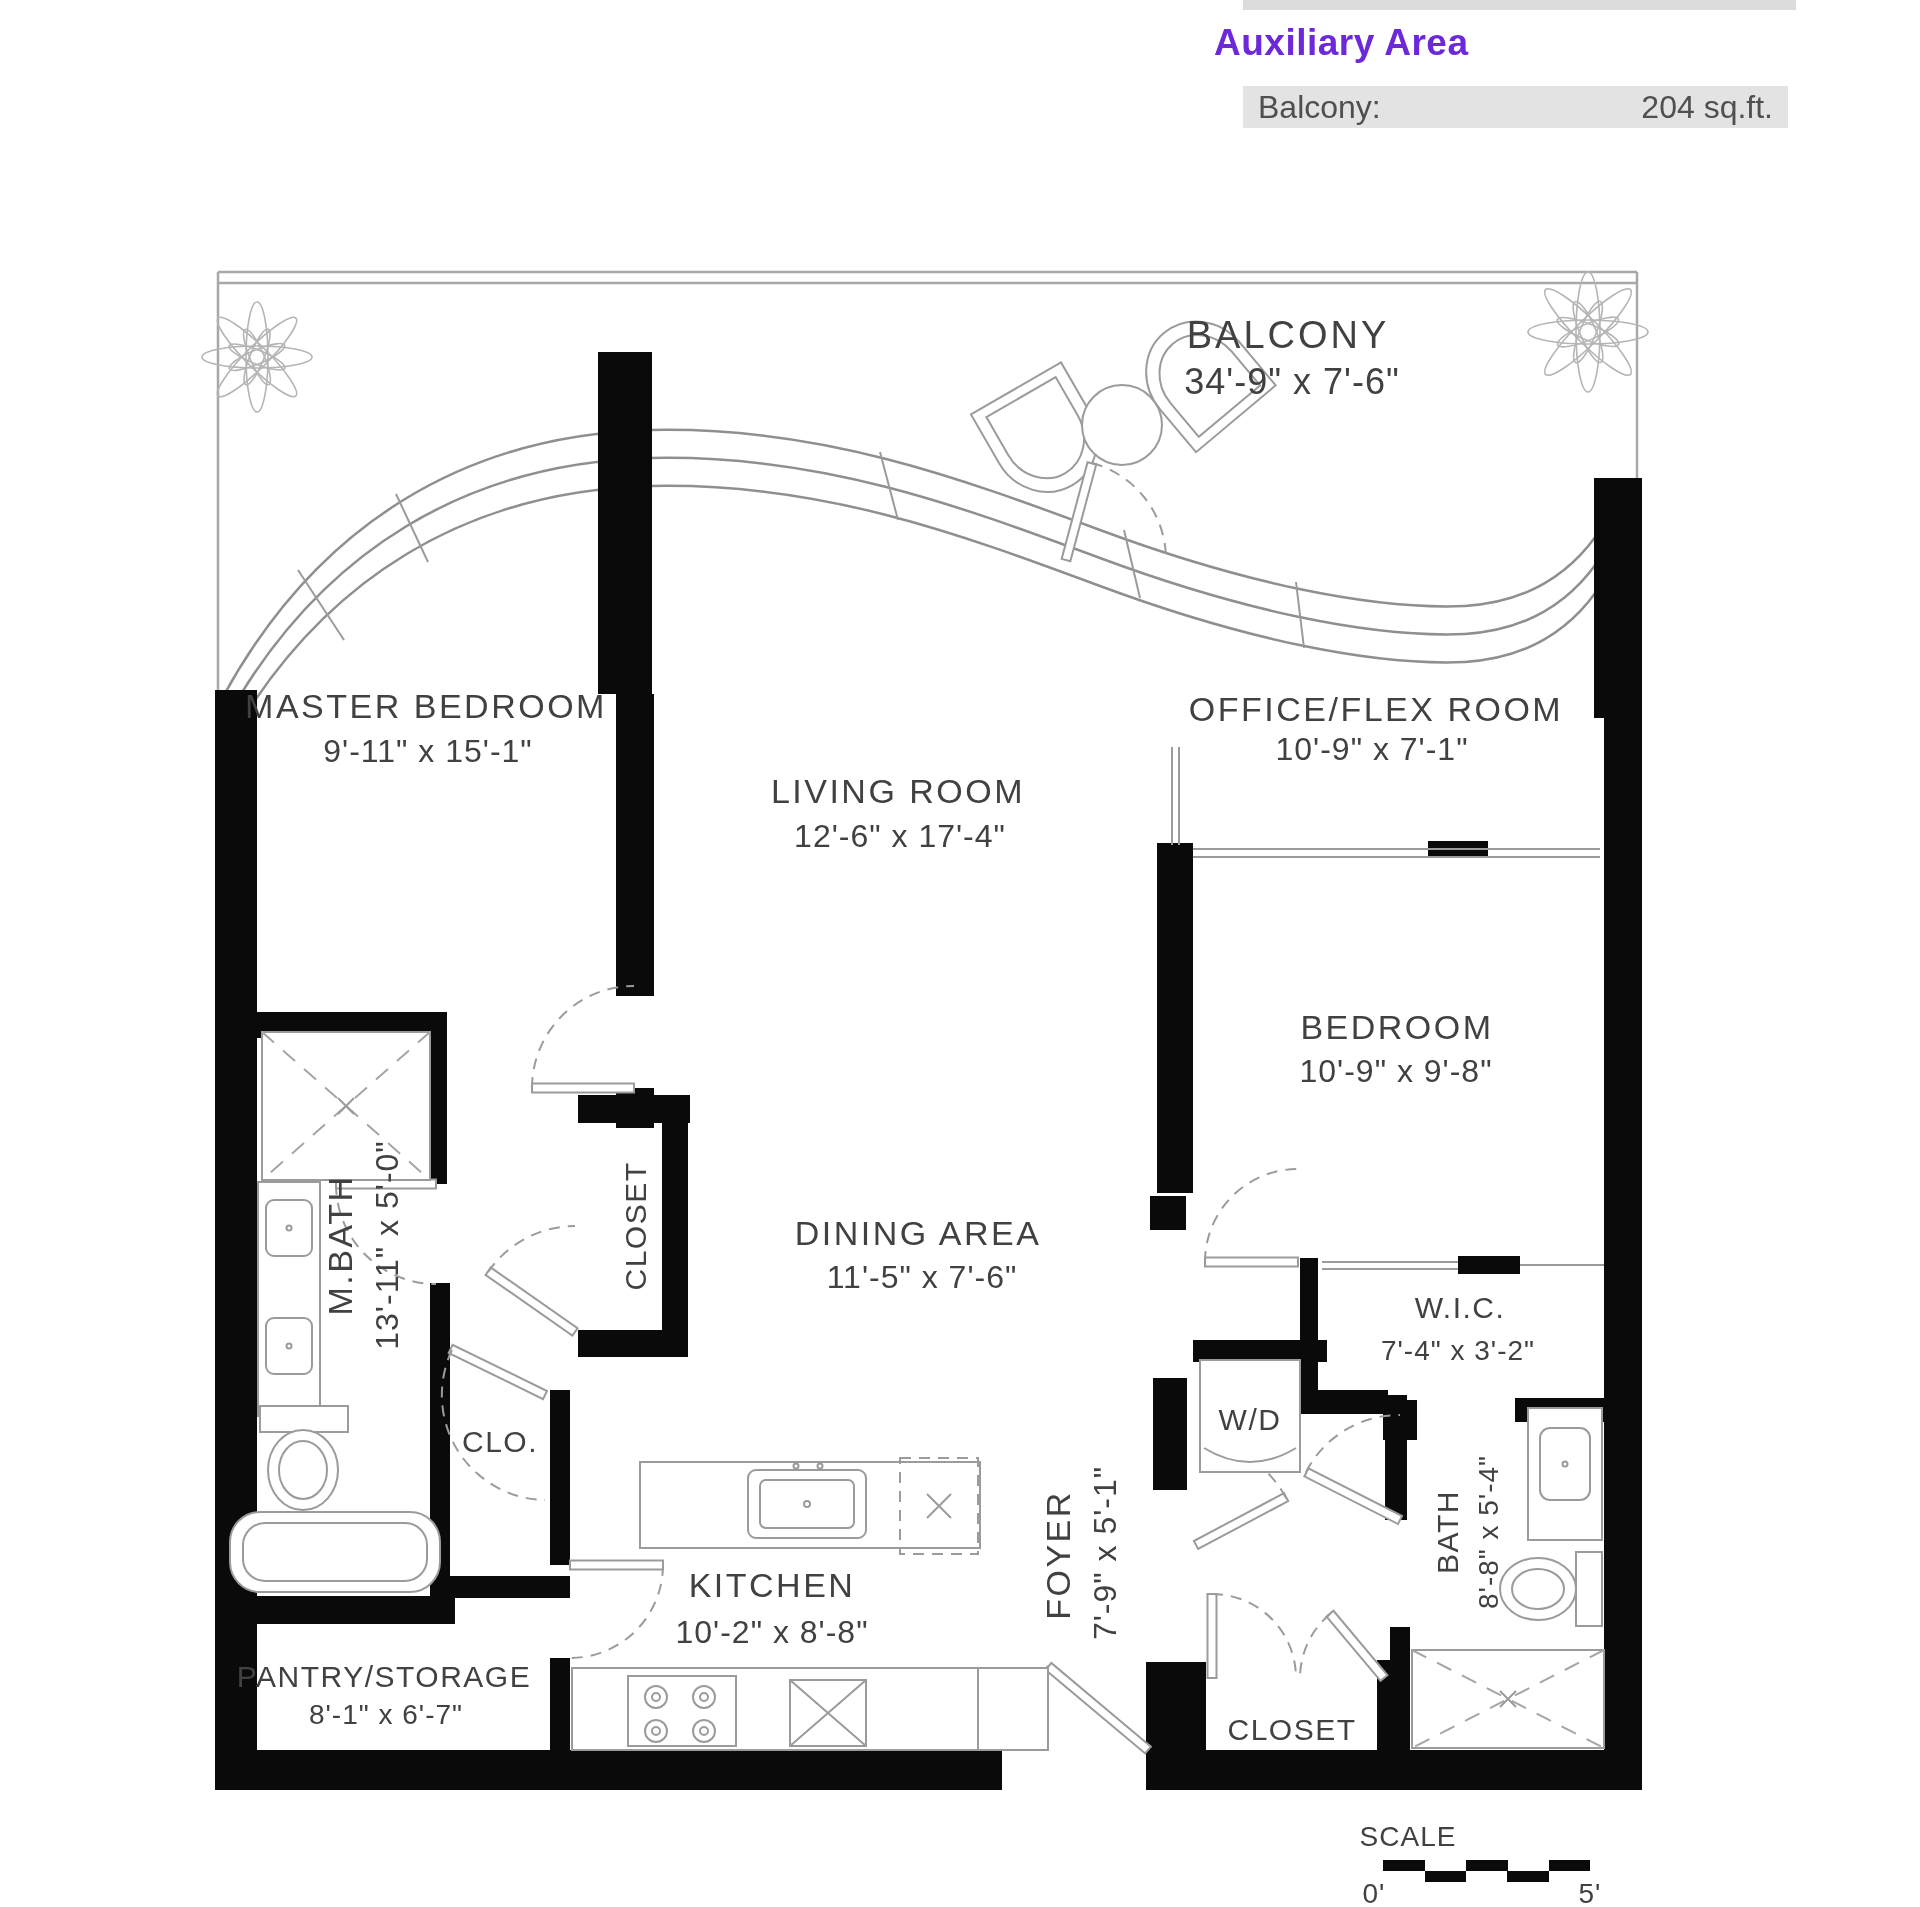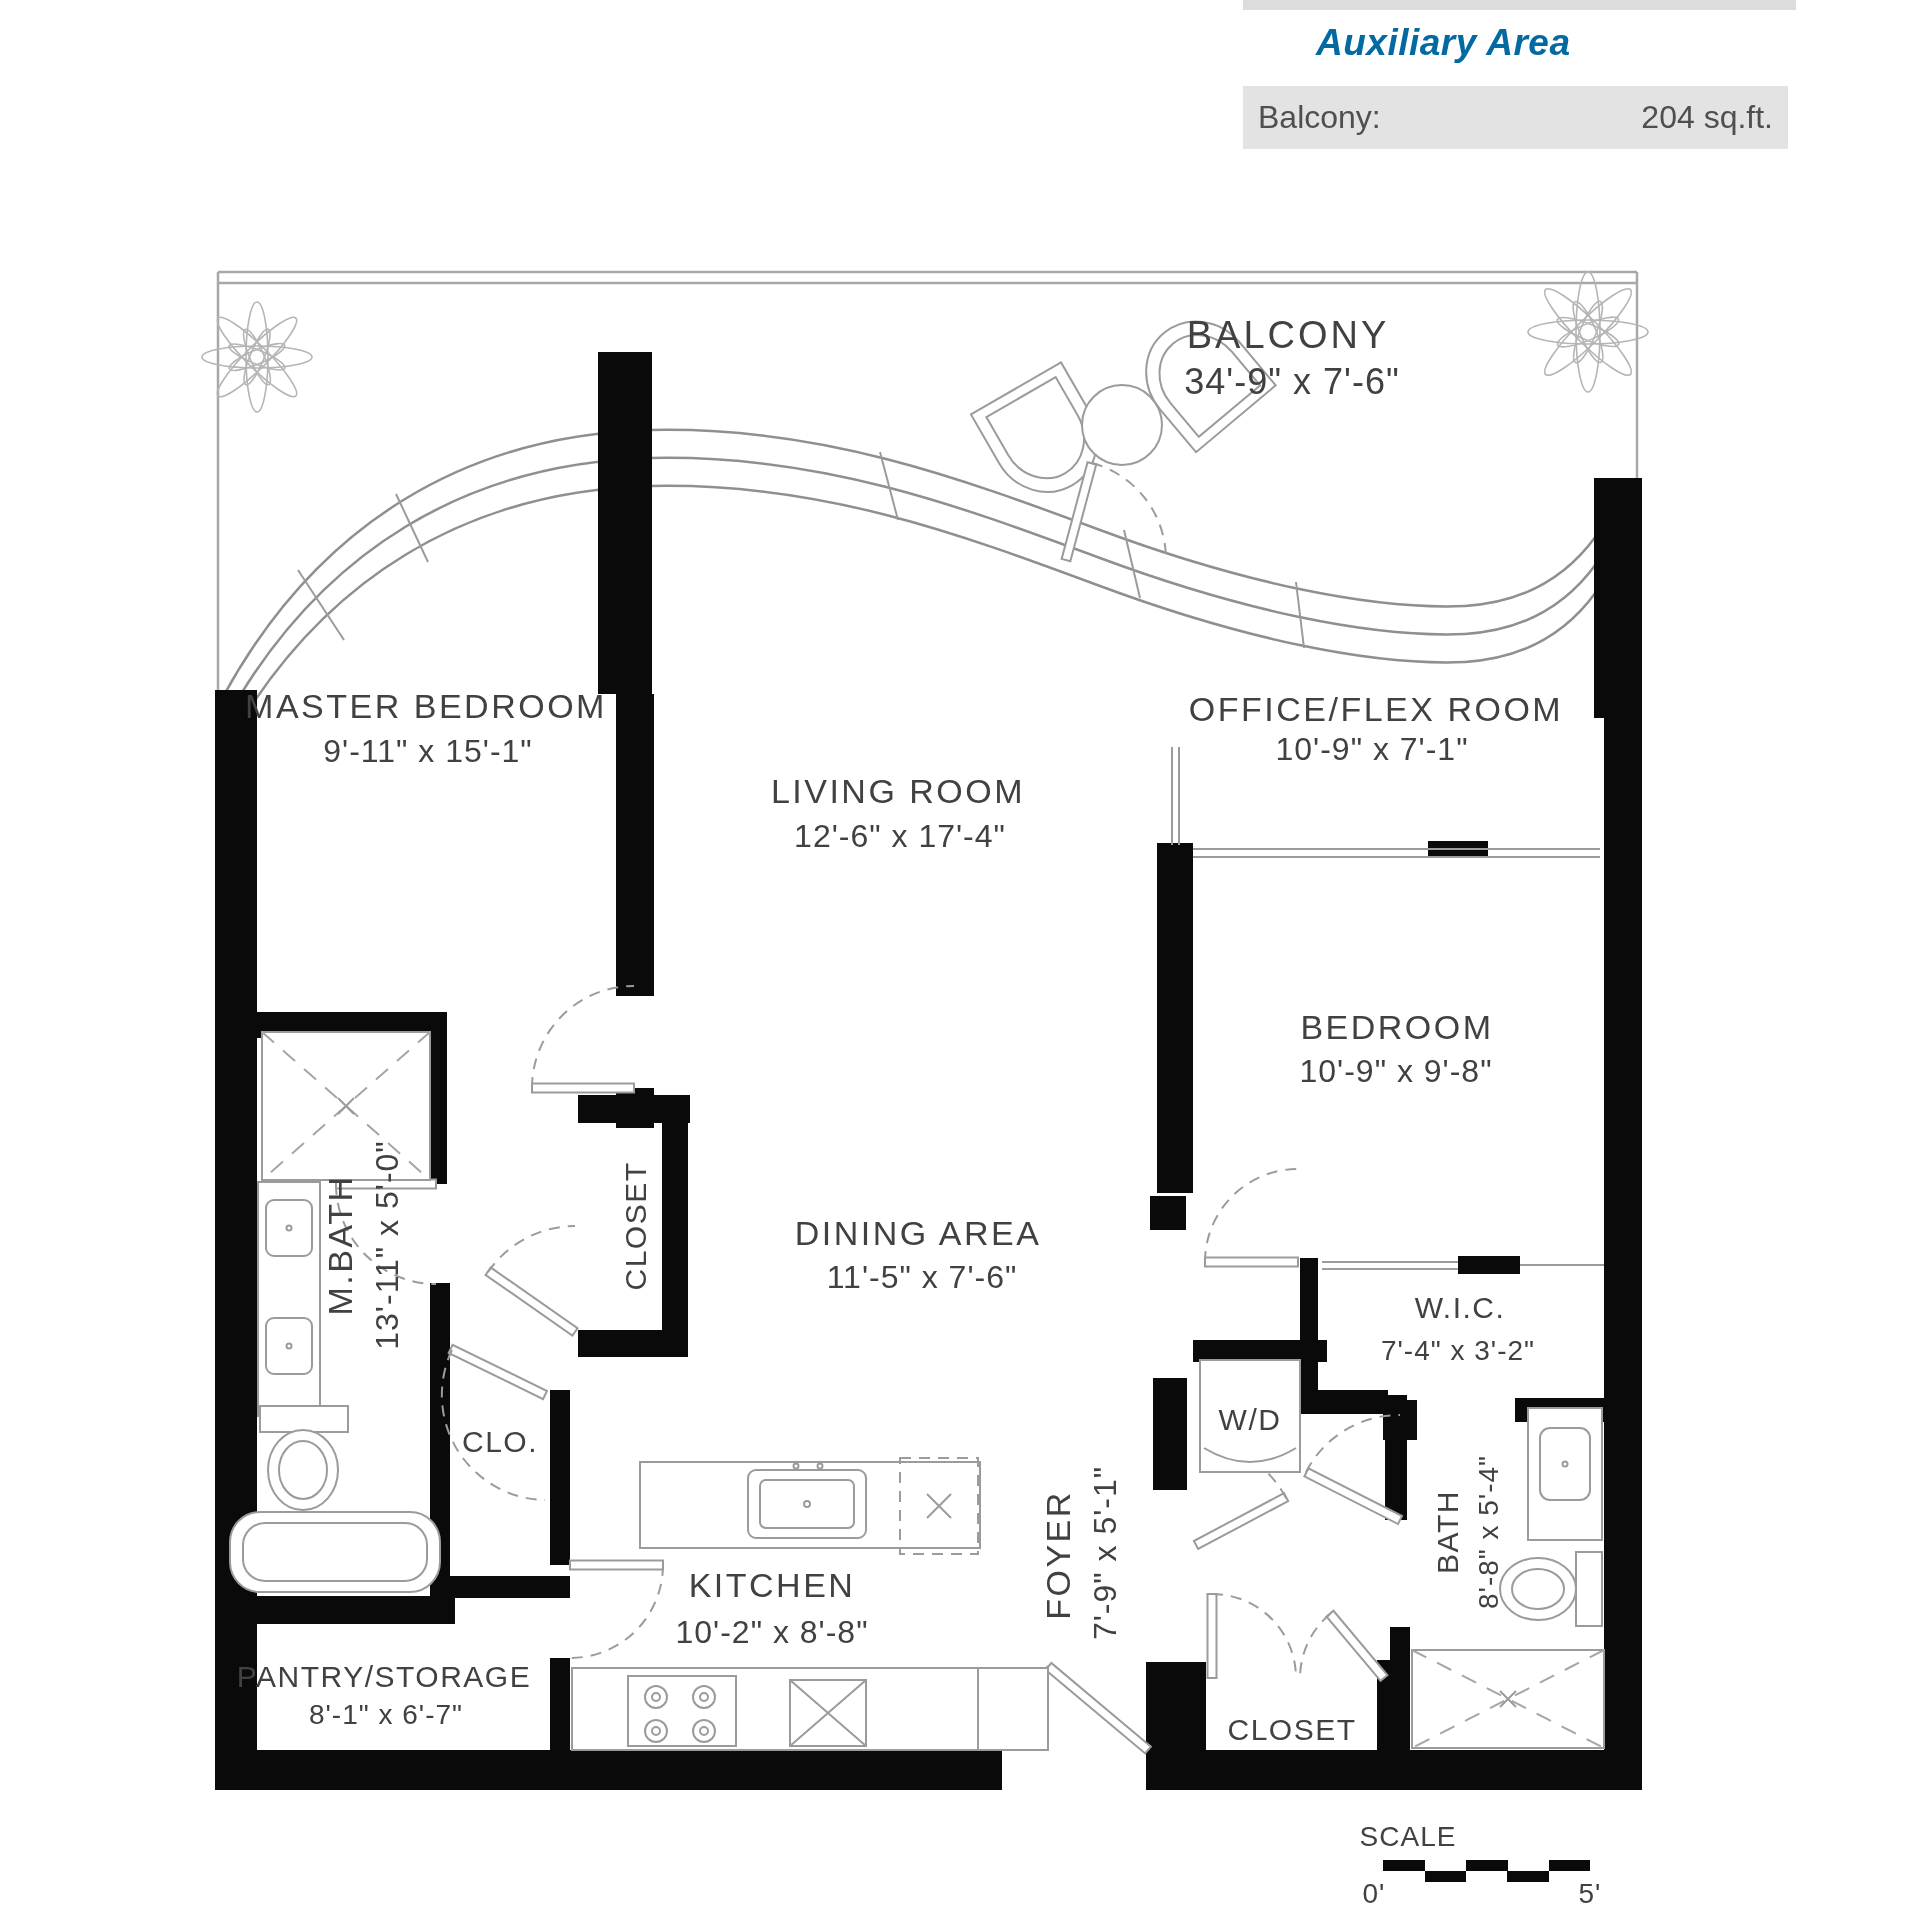--- a/index.html
+++ b/index.html
@@ -1,21 +1,21 @@
 <!DOCTYPE html>
 <html><head>
 <meta charset="utf-8">
 <style>
   html,body{margin:0;padding:0;background:#fff;}
   #stage{position:relative;width:1920px;height:1907px;background:#ffffff;overflow:hidden;
          font-family:"Liberation Sans",sans-serif;}
   
   .topbar{position:absolute;left:1243px;top:0;width:553px;height:10px;background:#dcdcdc;}
-  .aux-title{position:absolute;left:1316px;top:22px;font-size:37px;font-weight:bold;color:#0369a1;letter-spacing:.5px;font-style:italic;}
-  .aux-row{position:absolute;left:1243px;top:86px;width:545px;height:63px;background:#e3e3e3;
+  .aux-title{position:absolute;left:1214px;top:22px;font-size:37px;font-weight:bold;color:#6d28d9;letter-spacing:.5px;}
+  .aux-row{position:absolute;left:1243px;top:86px;width:545px;height:42px;background:#e3e3e3;
            display:flex;align-items:center;justify-content:space-between;padding:0 15px;box-sizing:border-box;}
   .aux-row span{font-size:32px;color:#4f4f4f;}
   
   .wall{fill:#0a0a0a;stroke:none;}
   .ln{stroke:#8f8f8f;stroke-width:2.5;fill:none;}
   .lnt{stroke:#9b9b9b;stroke-width:2;fill:none;}
   .bnd{stroke:#a8a8a8;stroke-width:2.5;fill:none;}
   .fx{stroke:#9b9b9b;stroke-width:2;fill:#ffffff;}
   .dash{stroke:#9b9b9b;stroke-width:2;fill:none;stroke-dasharray:11 8;}
   .xd{stroke:#a5a5a5;stroke-width:2;fill:none;stroke-dasharray:16 12;}

